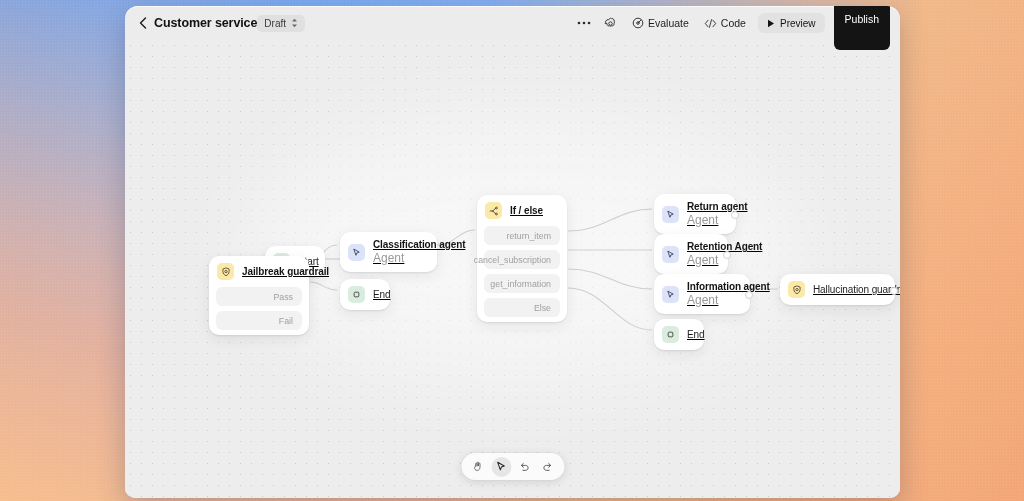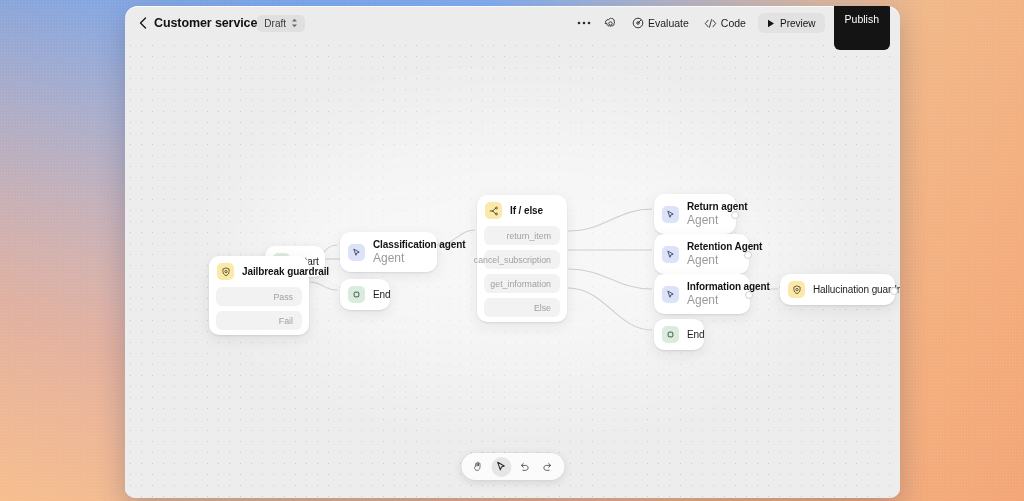--- a/index.html
+++ b/index.html
@@ -62,21 +62,21 @@
   .node{position:absolute;background:#fff;border-radius:10px;
     box-shadow:0 1px 2px rgba(30,30,40,.10),0 4px 14px rgba(30,40,60,.08);}
   .nrow{display:flex;align-items:center;gap:8px;padding:7px 11px 7px 8px;}
   .chip{width:17px;height:17px;border-radius:5px;display:flex;align-items:center;
     justify-content:center;flex:none;}
   .chip.green{background:#d9ecdd;}
   .chip.blue{background:#dce3f8;}
   .chip.yellow{background:#fae9a8;}
   .ntitle{font-size:10px;font-weight:700;color:#141414;letter-spacing:-.1px;white-space:nowrap;}
   .nsub{font-size:12px;color:#9a9a9a;margin-top:1px;}
-  .ntxt{display:flex;flex-direction:column;justify-content:center;}
+  .ntxt{display:flex;flex-direction:column;justify-content:center;text-decoration:underline;}
   .simple .ntitle{font-weight:400;font-size:10px;color:#1c1c1c;}
 
   .branch{margin:0 7px 5px 7px;background:#f2f2f2;border-radius:6px;height:19px;
     display:flex;align-items:center;justify-content:flex-end;padding-right:9px;}
   .branch span{font-size:8.8px;color:#a0a0a0;}
   .port{position:absolute;width:6px;height:6px;border-radius:50%;background:#fff;
     border:1px solid #d2d2d2;right:-3px;top:50%;margin-top:-3px;}
 
   
   .bottombar{position:absolute;left:50%;transform:translateX(-50%);bottom:18px;
@@ -281,21 +281,21 @@
               </svg>
           </div>
           <div class="ntxt">
             <div class="ntitle">Return agent</div>
             <div class="nsub">Agent</div>
           </div>
         </div>
         <div class="port"></div>
       </div>
 
-      <div class="node" style="left:529px;top:194px;width:95px;">
+      <div class="node" style="left:529px;top:194px;width:74px;">
         <div class="nrow">
           <div class="chip blue">
             <svg width="9" height="9" viewBox="0 0 10 10">
                 <path d="M2 1.2l6 3.4-2.6.9-1 2.6z" fill="none" stroke="#2b3350" stroke-width=".9" stroke-linejoin="round"></path>
               </svg>
           </div>
           <div class="ntxt">
             <div class="ntitle">Retention Agent</div>
             <div class="nsub">Agent</div>
           </div>

